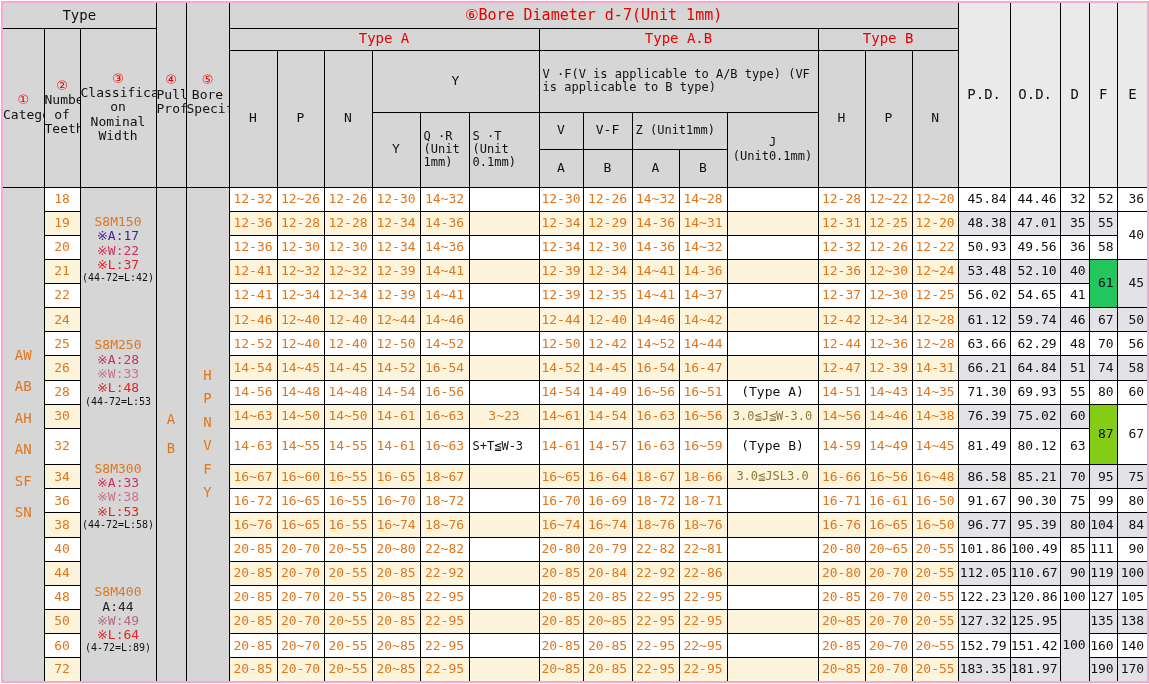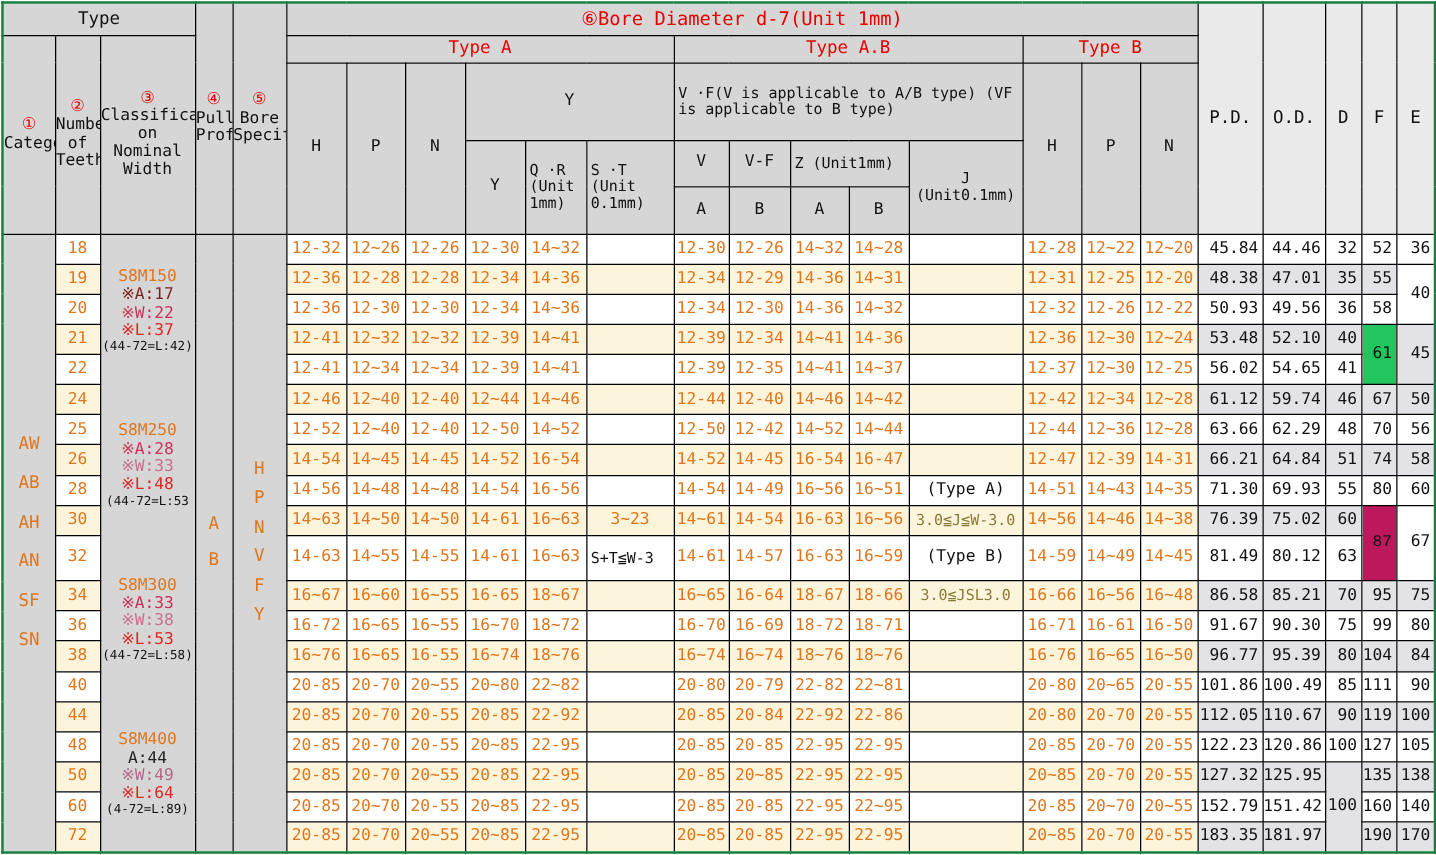--- a/index.html
+++ b/index.html
@@ -1,20 +1,20 @@
 <!DOCTYPE html>
 <html><head>
 <meta charset="utf-8">
 <style>
   html,body{margin:0;padding:0;background:#fff;}
   .wrap{width:1149px;height:684px;background:#fff;box-sizing:border-box;padding:1px;}
   table{border-collapse:collapse;table-layout:fixed;width:1147px;height:682px;
         font-family:"DejaVu Sans Mono","DejaVu Sans",monospace;color:#111;}
   th,td{border:1px solid #000;padding:0;overflow:hidden;line-height:1.1;}
-  table{border:2px solid #15803d;}
+  table{border:2px solid #f9a8d4;}
   th{font-weight:normal;background:#d6d6d6;font-size:13px;text-align:center;vertical-align:middle;}
   th.hd2{background:#eaeaea;font-size:14px;}
   .red{color:#e80000;}
   .big{font-size:15px;}
   .sm{font-size:12px;}
   .lf{text-align:left;padding-left:3px;}
   td{font-size:13px;text-align:center;vertical-align:middle;}
   td.o{color:#e0761c;}
   td.blk{color:#111;}
   td.olv{color:#8a7a3a;font-size:12px;}
@@ -138,21 +138,21 @@
               <div class="cat-item">AN</div>
               <div class="cat-item">SF</div>
               <div class="cat-item">SN</div>
             </div>
           </td>
           <td class="o white">18</td>
           <td class="side" rowspan="20">
             <div class="cls-stack">
               <div class="cls-block">
                 <div class="cls-name">S8M150</div>
-                <div class="cls-line" style="color: #7f1d1d;">※A:17</div>
+                <div class="cls-line" style="color: #4c1d95;">※A:17</div>
                 <div class="cls-line" style="color: rgb(200, 50, 90);">※W:22</div>
                 <div class="cls-line" style="color: rgb(224, 37, 37);">※L:37</div>
                 <div class="cls-note">(44-72=L:42)</div>
               </div>
               <div class="cls-block">
                 <div class="cls-name">S8M250</div>
                 <div class="cls-line" style="color: rgb(200, 50, 90);">※A:28</div>
                 <div class="cls-line" style="color: rgb(200, 113, 141);">※W:33</div>
                 <div class="cls-line" style="color: rgb(224, 37, 37);">※L:48</div>
                 <div class="cls-note">(44-72=L:53</div>
@@ -394,21 +394,21 @@
           <td class="o cream">14-54</td>
           <td class="o cream">16-63</td>
           <td class="o cream">16~56</td>
           <td class="olv cream">3.0≦J≦W-3.0</td>
           <td class="o cream">14~56</td>
           <td class="o cream">14~46</td>
           <td class="o cream">14~38</td>
           <td class="rt rgray">76.39</td>
           <td class="rt rgray">75.02</td>
           <td class="rt rgray">60</td>
-          <td class="rt rgray" rowspan="2" style="background: #be185d; font-family: Liberation Mono, monospace;">87</td>
+          <td class="rt rgray" rowspan="2" style="background: #84cc16;">87</td>
           <td class="rt rgray" rowspan="2" style="background: rgb(255, 255, 255);">67</td>
         </tr>
         <tr style="height: 36px;">
           <td class="o white">32</td>
           <td class="o white">14-63</td>
           <td class="o white">14~55</td>
           <td class="o white">14-55</td>
           <td class="o white">14-61</td>
           <td class="o white">16~63</td>
           <td class="blk lf sm white">S+T≦W-3</td>

